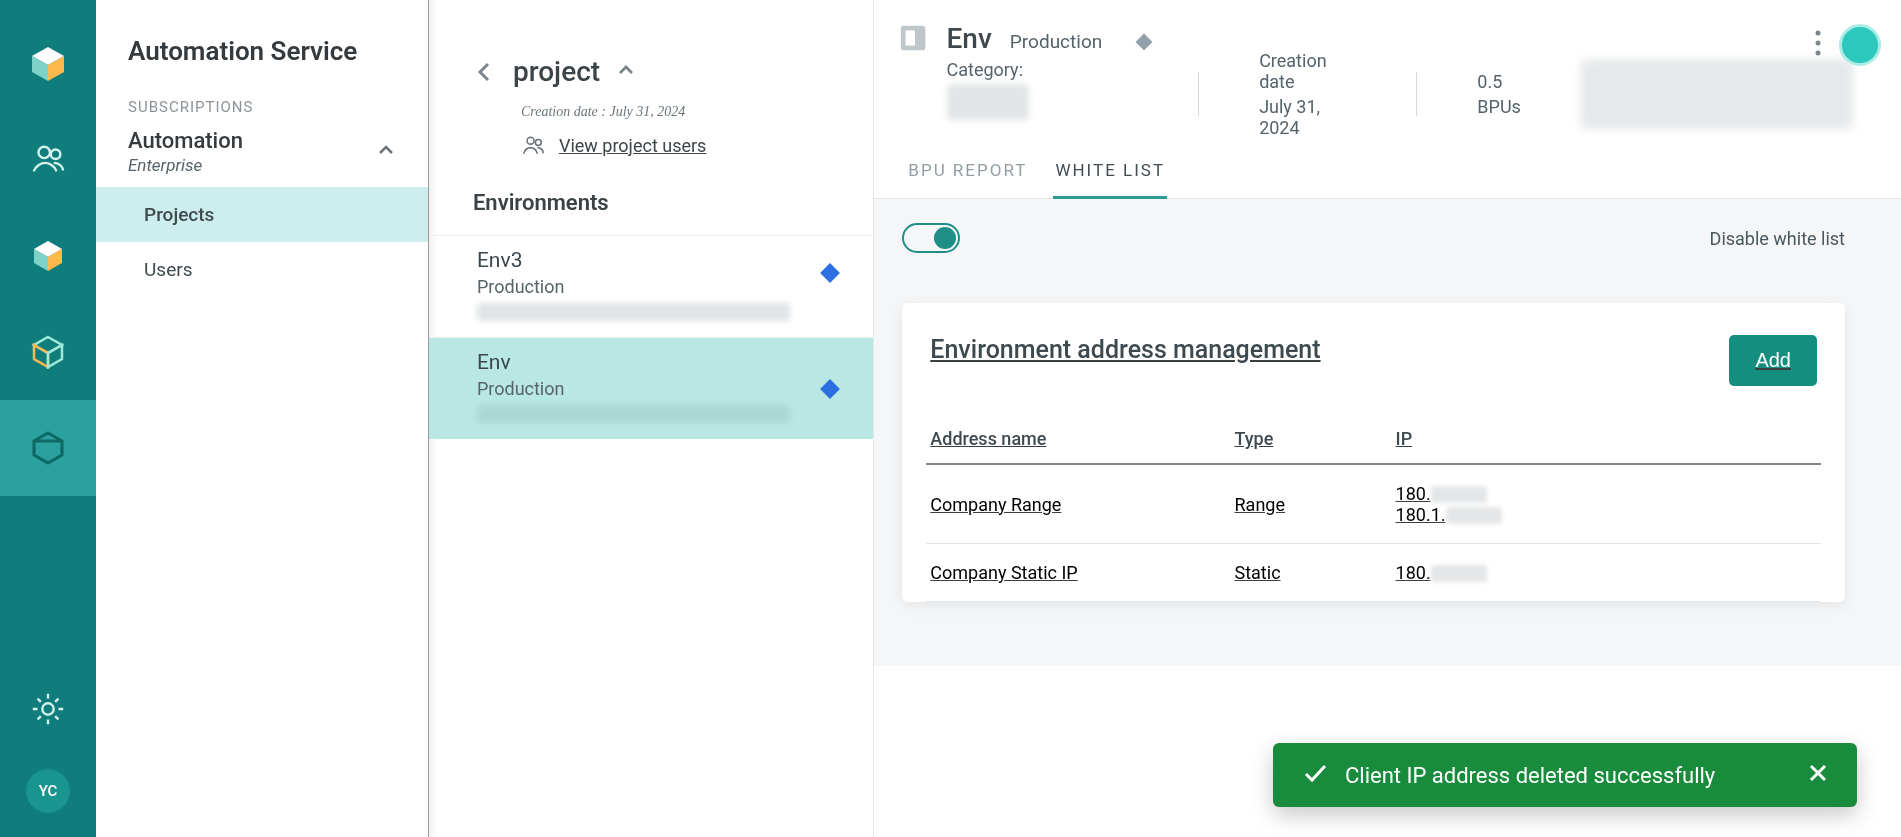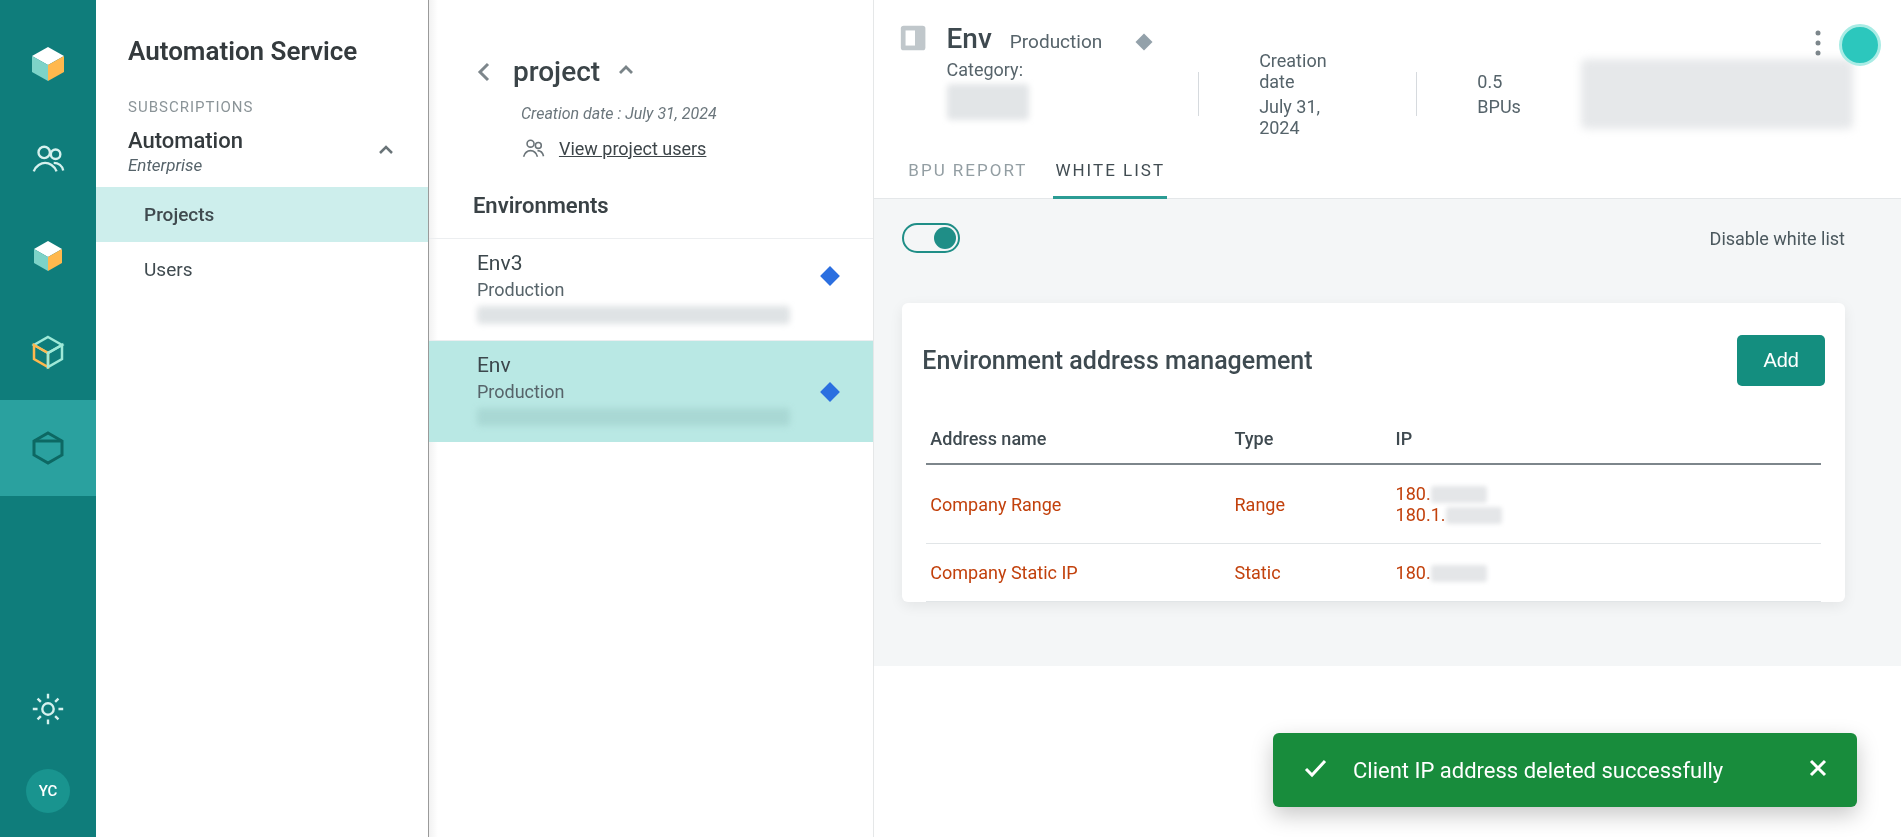--- a/index.html
+++ b/index.html
@@ -85,21 +85,21 @@
   display: flex; align-items: center; gap: 16px;
   padding: 55px 44px 8px;
 }
 .back-btn {
   width: 24px; height: 24px; color: #7d868b; cursor: pointer;
 }
 .proj-title { font-size: 28px; font-weight: 500; color: #3b4448; }
 .proj-collapse { color: #7a8488; cursor: pointer; }
 .proj-meta {
   padding: 8px 44px 8px 92px;
-  font-style: italic; color: #6b767c; font-size: 16px;
+  font-style: italic; color: #6b767c; font-size: 14px; font-family: Liberation Serif, serif;
 }
 .proj-users-row {
   padding: 6px 44px 26px 92px;
   display: flex; align-items: center; gap: 12px;
 }
 .proj-users-link { color: #3d4549; font-size: 18px; text-decoration: underline; cursor: pointer; }
 .users-sm-icon { width: 26px; height: 22px; color: #6a7378; }
 
 .envs-title { font-size: 22px; font-weight: 600; color: #3a4246; padding: 8px 44px 20px; }
 
@@ -191,51 +191,53 @@
   width: 22px; height: 22px; border-radius: 50%; background: #1f8e87;
 }
 .toggle-label { font-size: 18px; color: #4b585e; }
 
 .card {
   background: #ffffff; border-radius: 6px;
   box-shadow: 0 4px 14px rgba(0,0,0,.07);
   margin-top: 50px; padding: 0;
 }
 .card-head {
-  display: flex; align-items: center; justify-content: space-between;
-  padding: 32px 20px 28px;
+  display: flex; align-items: flex-start; justify-content: space-between;
+  padding: 32px 28px 28px;
+  text-decoration: underline;
 }
 .card-title { font-size: 25px; font-weight: 500; color: #3e4a50; }
 .add-btn {
   background: #148e7f; color: #fff; border: none; border-radius: 5px;
   padding: 14px 26px; font-size: 20px; font-weight: 500; cursor: pointer;
 }
 table.addr {
   width: calc(100% - 48px); margin: 0 24px 20px;
   border-collapse: collapse;
+  text-decoration: underline;
 }
 table.addr th {
   text-align: left; font-weight: 500; font-size: 18px; color: #3f4a50;
   padding: 14px 4px; border-bottom: 2px solid #7d868b;
 }
 table.addr td {
-  font-size: 18px; color: #c2410c; padding: 18px 4px;
+  font-size: 18px; color: #000000; padding: 18px 4px;
   border-bottom: 1px solid #e1e5e7; vertical-align: middle;
 }
 .ip-blur-frag {
   display: inline-block; width: 56px; height: 17px;
   background: #e4e6e8; border-radius: 3px; filter: blur(2px);
   vertical-align: -3px;
 }
 
 
 .toast {
   position: fixed; right: 44px; bottom: 30px;
-  width: 584px; height: 74px; background: #188c3c; border-radius: 6px;
-  display: flex; align-items: center; gap: 24px; padding: 0 28px;
+  width: 584px; height: 64px; background: #188c3c; border-radius: 6px;
+  display: flex; align-items: center; gap: 16px; padding: 0 28px;
   color: #fff; font-size: 22px;
   box-shadow: 0 8px 22px rgba(0,0,0,.22);
 }
 .toast .check, .toast .close { cursor: pointer; }
 .toast .msg { flex: 1; }
 </style>
 </head>
 <body>
 
 <div class="rail">

